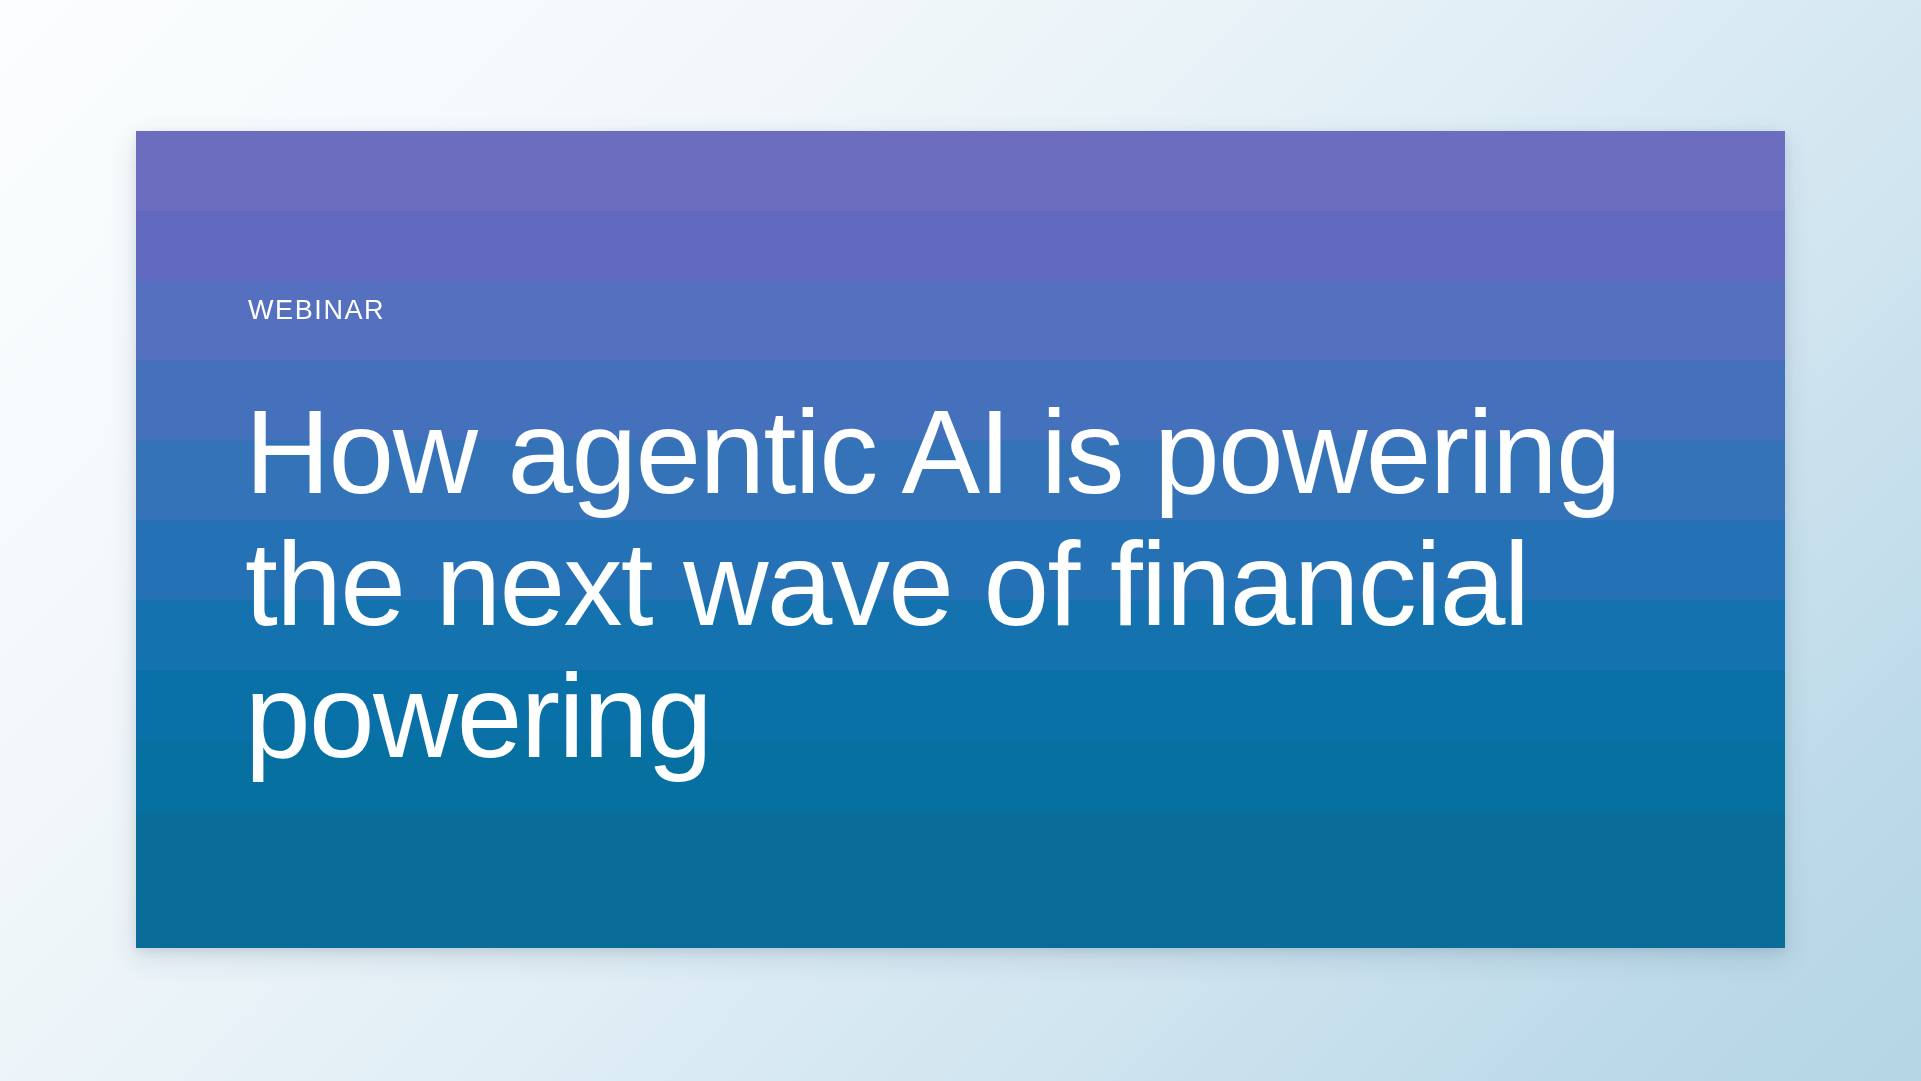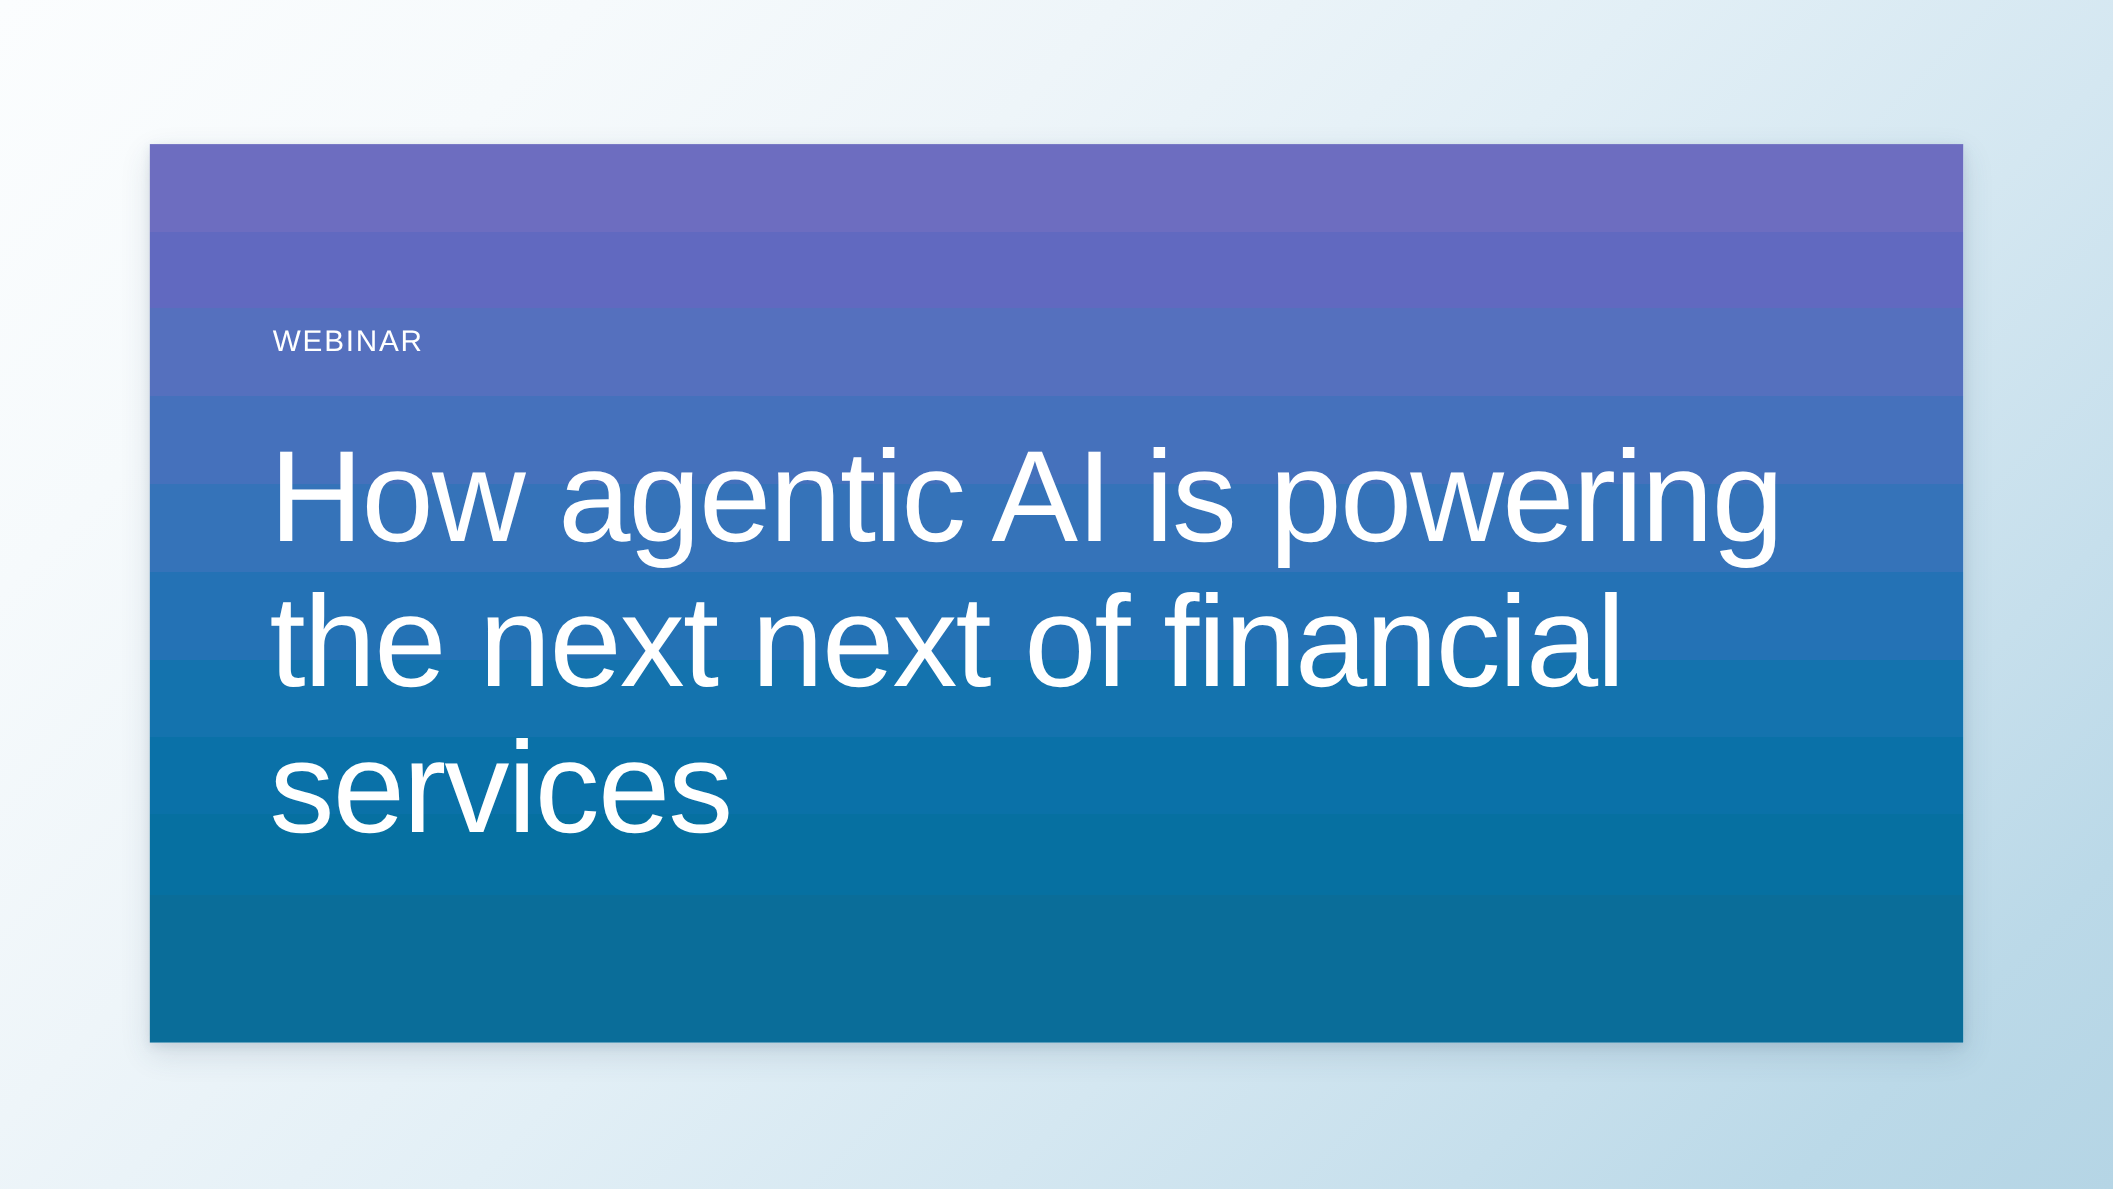--- a/index.html
+++ b/index.html
@@ -104,17 +104,17 @@
 <div id="page">
 
   <div id="hero-card">
 
     <div id="hero-gradient"></div>
 
     <div id="hero-content">
 
       <div id="eyebrow">WEBINAR</div>
 
-      <h1 id="headline">How agentic AI is powering the next next of financial services</h1>
+      <h1 id="headline">How agentic AI is powering the next wave of financial powering</h1>
 
     </div>
   </div>
 </div>
 
 </body></html>

